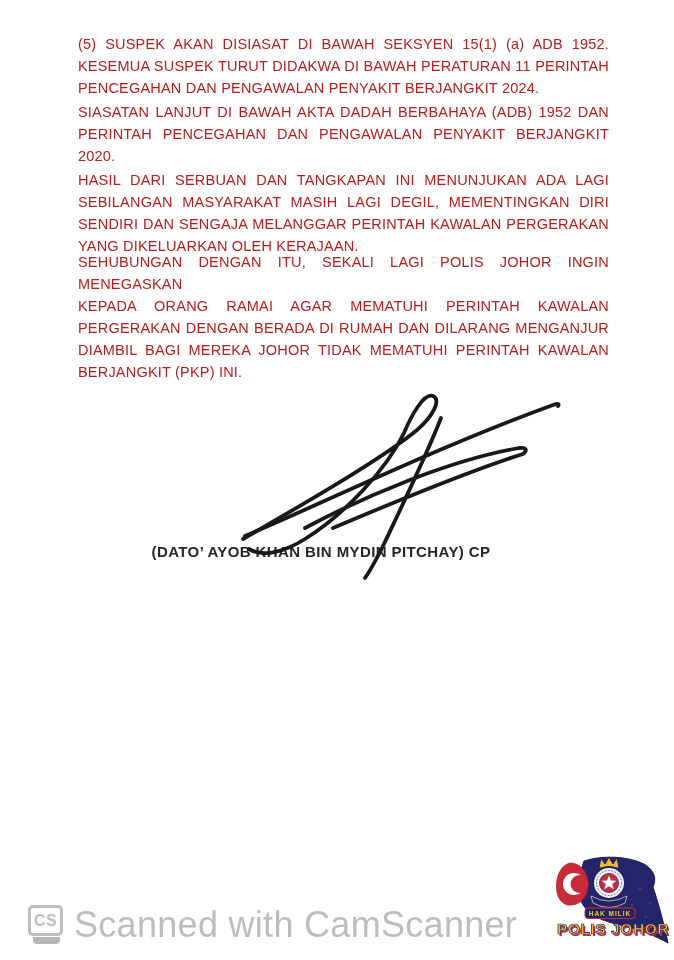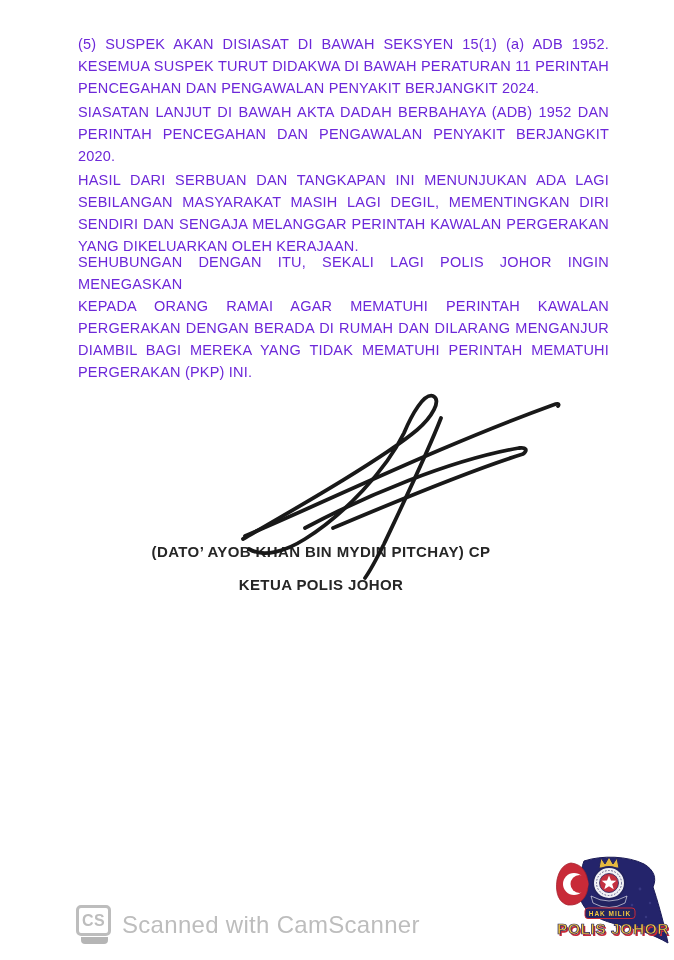--- a/index.html
+++ b/index.html
@@ -9,21 +9,21 @@
     width: 674px;
     height: 960px;
     background: #ffffff;
     overflow: hidden;
     font-family: "Liberation Sans", sans-serif;
   }
   .body-text {
     position: absolute;
     left: 78px;
     width: 531px;
-    color: #6d28d9;
+    color: #b91c1c;
     font-size: 14.5px;
     line-height: 22px;
     letter-spacing: 0.2px;
     font-weight: 500;
   }
   .line { text-align: justify; text-align-last: justify; white-space: normal; }
   .line.last { text-align-last: left; }
   .sig-wrap { position: absolute; left: 235px; top: 388px; width: 335px; height: 195px; }
   .signatory {
     position: absolute;
@@ -39,37 +39,37 @@
   .signatory.title { top: 576px; }
   .logo-wrap { position: absolute; left: 554px; top: 855px; width: 118px; height: 92px; }
   .watermark {
     position: absolute;
     left: 28px;
     top: 905px;
     display: flex;
     align-items: flex-start;
     color: #bdbdbd;
   }
-  .cs-badge { width: 36px; height: 40px; margin-right: 10px; position: relative; margin-left: 48px; }
+  .cs-badge { width: 36px; height: 40px; margin-right: 10px; position: relative; }
   .cs-box {
     width: 35px; height: 31px;
     border: 3px solid #bdbdbd;
     border-radius: 5px;
     display: flex; align-items: center; justify-content: center;
     font-size: 16px; font-weight: bold; color: #bdbdbd;
     letter-spacing: 0.5px;
   }
   .cs-base {
     width: 27px; height: 7px;
     background: #b5b5b5;
     border-radius: 0 0 4px 4px;
     margin: 1px auto 0 auto;
   }
   .wm-label {
-    font-size: 24px;
+    font-size: 36px;
     line-height: 40px;
     font-weight: 400;
     letter-spacing: 0.3px;
     white-space: nowrap;
   }
 </style>
 </head>
 <body>
 
 <div class="page">
@@ -89,26 +89,25 @@
     <div class="line">HASIL DARI SERBUAN DAN TANGKAPAN INI MENUNJUKAN ADA LAGI</div>
     <div class="line">SEBILANGAN MASYARAKAT MASIH LAGI DEGIL, MEMENTINGKAN DIRI</div>
     <div class="line">SENDIRI DAN SENGAJA MELANGGAR PERINTAH KAWALAN PERGERAKAN</div>
     <div class="line last">YANG DIKELUARKAN OLEH KERAJAAN.</div>
   </div>
 
   <div class="body-text" style="top:251px">
     <div class="line">SEHUBUNGAN DENGAN ITU, SEKALI LAGI POLIS JOHOR INGIN MENEGASKAN</div>
     <div class="line">KEPADA ORANG RAMAI AGAR MEMATUHI PERINTAH KAWALAN</div>
     <div class="line">PERGERAKAN DENGAN BERADA DI RUMAH DAN DILARANG MENGANJUR</div>
-    <div class="line">DIAMBIL BAGI MEREKA YANG TIDAK MEMATUHI PERINTAH MEMATUHI</div>
-    <div class="line last">PERGERAKAN (PKP) INI.</div>
+    <div class="line">DIAMBIL BAGI MEREKA JOHOR TIDAK MEMATUHI PERINTAH KAWALAN</div>
+    <div class="line last">BERJANGKIT (PKP) INI.</div>
   </div>
 
   <div class="signatory name">(DATO’ AYOB KHAN BIN MYDIN PITCHAY) CP</div>
-  <div class="signatory title">KETUA POLIS JOHOR</div>
 
   <div class="sig-wrap">
     <svg width="335" height="195" viewBox="0 0 335 195">
       <g fill="none" stroke="#191919" stroke-width="3.8" stroke-linecap="round">
 
         <path d="M 10,148 C 95,112 205,58 318,17 C 322,15.5 325,15.5 323,18"></path>
 
         <path d="M 8,151 C 58,122 146,72 182,42 C 197,29 207,12 198,8 C 189,5 177,26 169,45 C 151,82 110,126 70,151 C 51,163 29,170 14,161"></path>
 
         <path d="M 70,140 C 130,108 215,72 284,60 C 291,59 293,62 288,66 C 230,84 150,118 98,140"></path>

